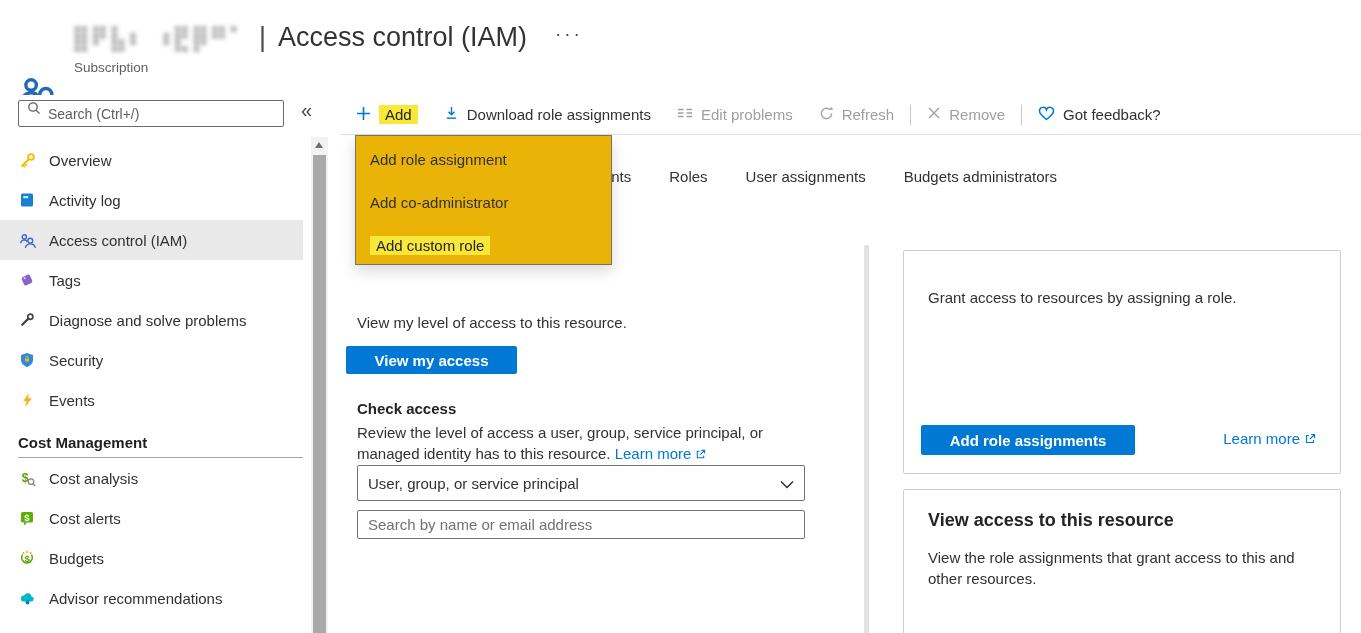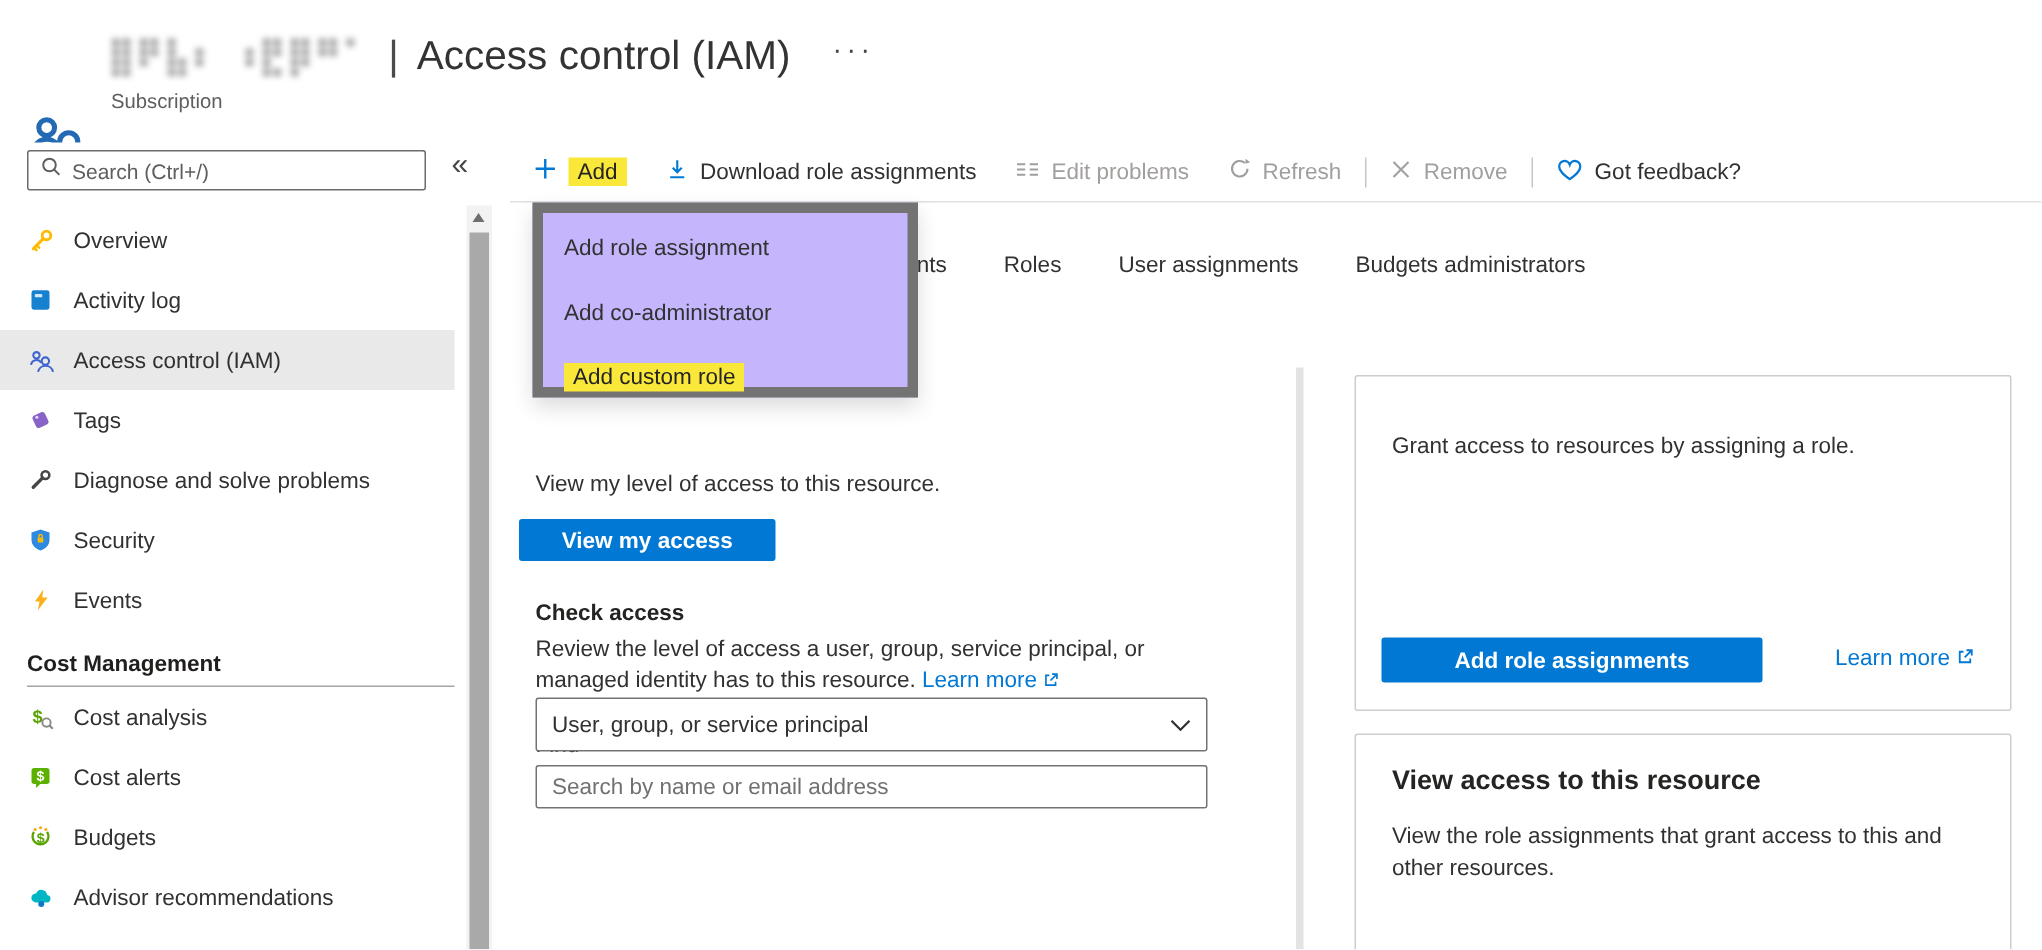--- a/index.html
+++ b/index.html
@@ -9,21 +9,21 @@
 
   
   .hdr-title-row { position:absolute; left:72px; top:22px; display:flex; align-items:center; gap:12px; font-size:27px; color:#333; }
   .redacted { filter:blur(2.4px); color:#3a3a3a; font-size:24px; letter-spacing:1px; }
   .hdr-sep { color:#4a4a4a; font-weight:300; }
   .hdr-more { font-size:19px; color:#444; letter-spacing:3px; margin-left:16px; margin-top:-8px; }
   .hdr-sub { position:absolute; left:74px; top:60px; font-size:13.5px; color:#605e5c; }
 
   
   .sidebar { position:absolute; left:0; top:95px; width:332px; height:538px; background:#fff; }
-  .searchbox { position:absolute; left:18px; top:5px; width:266px; height:27px; border:1px solid #6b6b6b; border-radius:2px; display:flex; align-items:center; padding:0 8px; gap:7px; background:#fff; }
+  .searchbox { position:absolute; left:18px; top:5px; width:266px; height:27px; border:1px solid #6b6b6b; border-radius:2px; display:flex; padding:0 8px; gap:7px; background:#fff; }
   .searchbox input { border:none; outline:none; flex:1; font-size:14px; color:#323130; font-family:"Liberation Sans", sans-serif; background:transparent; }
   .searchbox input::placeholder { color:#605e5c; }
   .collapse-btn { position:absolute; left:301px; top:4px; font-size:20px; color:#444; cursor:pointer; }
   .side-scroll { position:absolute; left:311px; top:42px; width:17px; height:496px; background:#f2f2f2; }
   .side-scroll .arr { position:absolute; left:4px; top:5px; width:0; height:0; border-left:4.5px solid transparent; border-right:4.5px solid transparent; border-bottom:6px solid #6f6e6d; }
   .side-scroll .thumb { position:absolute; left:2px; top:18px; width:13px; height:478px; background:#a9a9a9; }
   .nav { position:absolute; left:0; top:45px; width:303px; }
   .nav-item { display:flex; align-items:center; gap:13px; height:40px; padding-left:18px; font-size:15px; color:#323130; cursor:pointer; }
   .nav-item.sel { background:#e9e9e9; }
   .nav-item .ic { width:18px; height:17px; flex:0 0 18px; display:flex; align-items:center; justify-content:center; }
@@ -37,21 +37,21 @@
   .tb-gap { width:26px; }
   .tb-div { width:1px; height:20px; background:#c8c6c4; margin:0 16px; }
   .hl { background:#f9e83a; padding:1px 6px; color:#252423; }
   .main-divider { position:absolute; left:340px; top:134px; width:1021px; height:1px; background:#e1dfdd; }
 
   
   .tabs { position:absolute; left:512px; top:168px; display:flex; gap:38px; font-size:15px; color:#323130; }
   .tab { cursor:pointer; white-space:nowrap; }
 
   
-  .dropdown { position:absolute; left:355px; top:135px; width:257px; height:130px; background:#c4b5fd; border:7px solid #737373; box-shadow:0 6px 14px rgba(0,0,0,.15); z-index:10; padding-top:2px; }
+  .dropdown { position:absolute; left:355px; top:135px; width:257px; height:130px; background:#eab308; border:1px solid #737373; box-shadow:0 6px 14px rgba(0,0,0,.15); z-index:10; padding-top:2px; }
   .dd-item { height:43px; display:flex; align-items:center; padding-left:14px; font-size:15px; color:#323130; cursor:pointer; }
 
   
   .txt { font-size:15px; color:#323130; }
   .btn-primary { background:#0078d4; color:#fff; font-weight:bold; font-size:15px; border:none; border-radius:2px; display:flex; align-items:center; justify-content:center; cursor:pointer; font-family:"Liberation Sans", sans-serif; }
   .bold-hdr { font-size:15px; font-weight:bold; color:#252423; }
   .link { color:#0078d4; text-decoration:none; cursor:pointer; }
   .para { line-height:21px; }
   .find-row { display:flex; align-items:center; gap:8px;text-align:center; }
   .selectbox { position:absolute; left:357px; top:465px; width:448px; height:36px; border:1px solid #757371; border-radius:2px; display:flex; align-items:center; justify-content:space-between; padding:0 10px; font-size:15px; color:#323130; background:#fff; cursor:pointer; }
@@ -314,21 +314,21 @@
           <path d="M1 1.5 L7 7.5 L13 1.5" stroke="#323130" stroke-width="1.5"></path>
         </svg>
     </span>
   </div>
   <input class="searchinput" type="text" placeholder="Search by name or email address" style="">
 
   <div class="main-scroll"></div>
 
   <div class="card" style="left:903px; top:250px; width:438px; height:224px; padding:20px 24px;">
     <div class="card-body">Grant access to resources by assigning a role.</div>
-    <button class="btn-primary abs" style="left:17px; bottom:18px; width:254px; height:30px;">Add role assignments</button>
+    <button class="btn-primary abs" style="left:17px; bottom:18px; width:214px; height:30px;">Add role assignments</button>
     <span class="link abs" style="right:24px; bottom:25px; font-size:15px;"><span>Learn more</span><span class="ext-ic"><svg width="12" height="12" viewBox="0 0 12 12" fill="none">
             <path d="M5 2.5 H2.5 V9.5 H9.5 V7" stroke="#0078d4" stroke-width="1.2"></path>
             <path d="M7 1.5 H10.5 V5 M10.5 1.5 L5.8 6.2" stroke="#0078d4" stroke-width="1.2"></path>
           </svg></span></span>
   </div>
 
   <div class="card" style="left:903px; top:489px; width:438px; height:190px; padding:20px 24px;">
     <div class="card-title">View access to this resource</div>
     <div class="card-body" style="width:400px;">View the role assignments that grant access to this and other resources.</div>
   </div>

